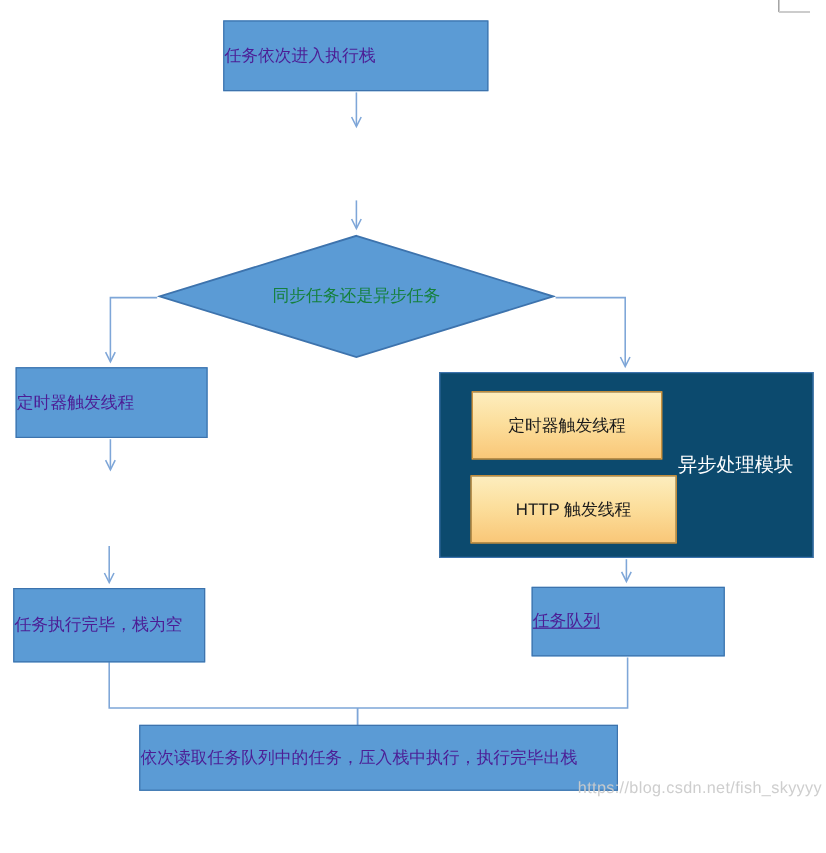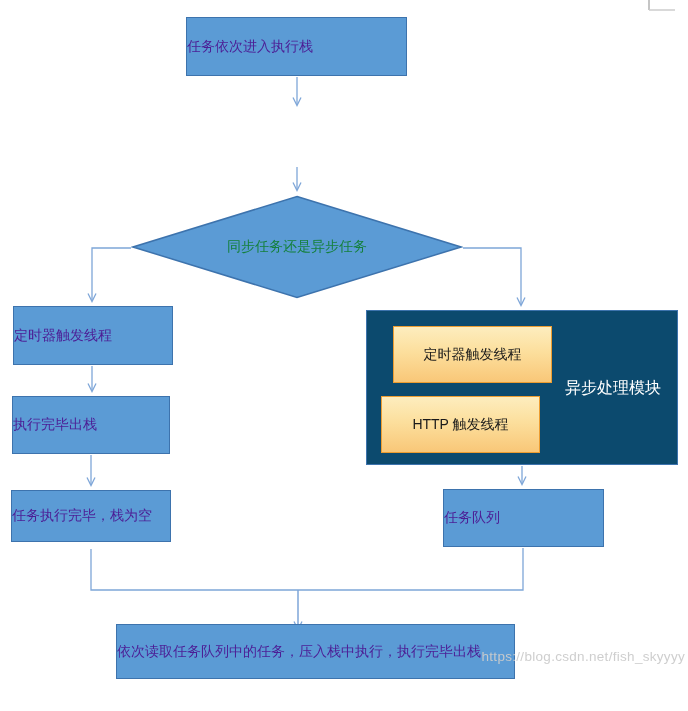--- a/index.html
+++ b/index.html
@@ -34,23 +34,23 @@
     align-items: center;
     justify-content: flex-start;
     text-align: center;
     line-height: 1.25;
     z-index: 2;
   }
   .node-enter    { left: 186px; top: 17px;  width: 221px; height: 59px; }
   .node-stack    { left: 229px; top: 110px; width: 139px; height: 56px; }
   .node-push     { left: 13px;  top: 306px; width: 160px; height: 59px; }
   .node-pop      { left: 12px;  top: 396px; width: 158px; height: 58px; }
-  .node-empty    { left: 11px;  top: 490px; width: 160px; height: 52px; }
-  .node-queue    { left: 443px; top: 489px; width: 161px; height: 58px; }
-  .node-bottom   { left: 116px; top: 624px; width: 399px; height: 55px; }
+  .node-empty    { left: 11px;  top: 490px; width: 160px; height: 62px; }
+  .node-queue    { left: 443px; top: 489px; width: 161px; height: 58px; text-decoration: underline; }
+  .node-bottom   { left: 116px; top: 604px; width: 399px; height: 55px; }
 
   .diamond-wrap {
     position: absolute;
     left: 131px;
     top: 195px;
     width: 332px;
     height: 104px;
     z-index: 2;
   }
   .diamond-wrap svg { display: block; }
@@ -90,21 +90,21 @@
     background: linear-gradient(180deg, #fdedbe 0%, #fcdf9d 45%, #f9c778 100%);
     border: 1.5px solid #ed9d31;
     color: #1a1a1a;
     font-size: 14px;
     display: flex;
     align-items: center;
     justify-content: center;
     text-align: center;
   }
   .thread-timer { left: 26px; top: 15px; width: 159px; height: 57px; }
-  .thread-http  { left: 14px; top: 85px; width: 159px; height: 57px; }
+  .thread-http  { left: 25px; top: 85px; width: 172px; height: 57px; }
 
   .watermark {
     position: absolute;
     right: 3px;
     top: 649px;
     font-size: 13.5px;
     color: rgba(203, 203, 203, 0.95);
     letter-spacing: 0.3px;
     z-index: 3;
     white-space: nowrap;
@@ -153,23 +153,20 @@
     <svg width="332" height="104" viewBox="0 0 332 104" xmlns="http://www.w3.org/2000/svg">
       <polygon points="166,1.5 330,52 166,102.5 2,52" fill="#5b9bd5" stroke="#3d73ad" stroke-width="1.5"></polygon>
     </svg>
     <div class="diamond-label">同步任务还是异步任务</div>
   </div>
 
   <div class="node node-push">
     <span>定时器触发线程</span>
   </div>
 
-  <div class="node node-pop">
-    <span>执行完毕出栈</span>
-  </div>
 
   <div class="node node-empty">
     <span>任务执行完毕，栈为空</span>
   </div>
 
   <div class="async-module">
     <div class="thread-box thread-timer">
       <span>定时器触发线程</span>
     </div>
     <div class="thread-box thread-http">

